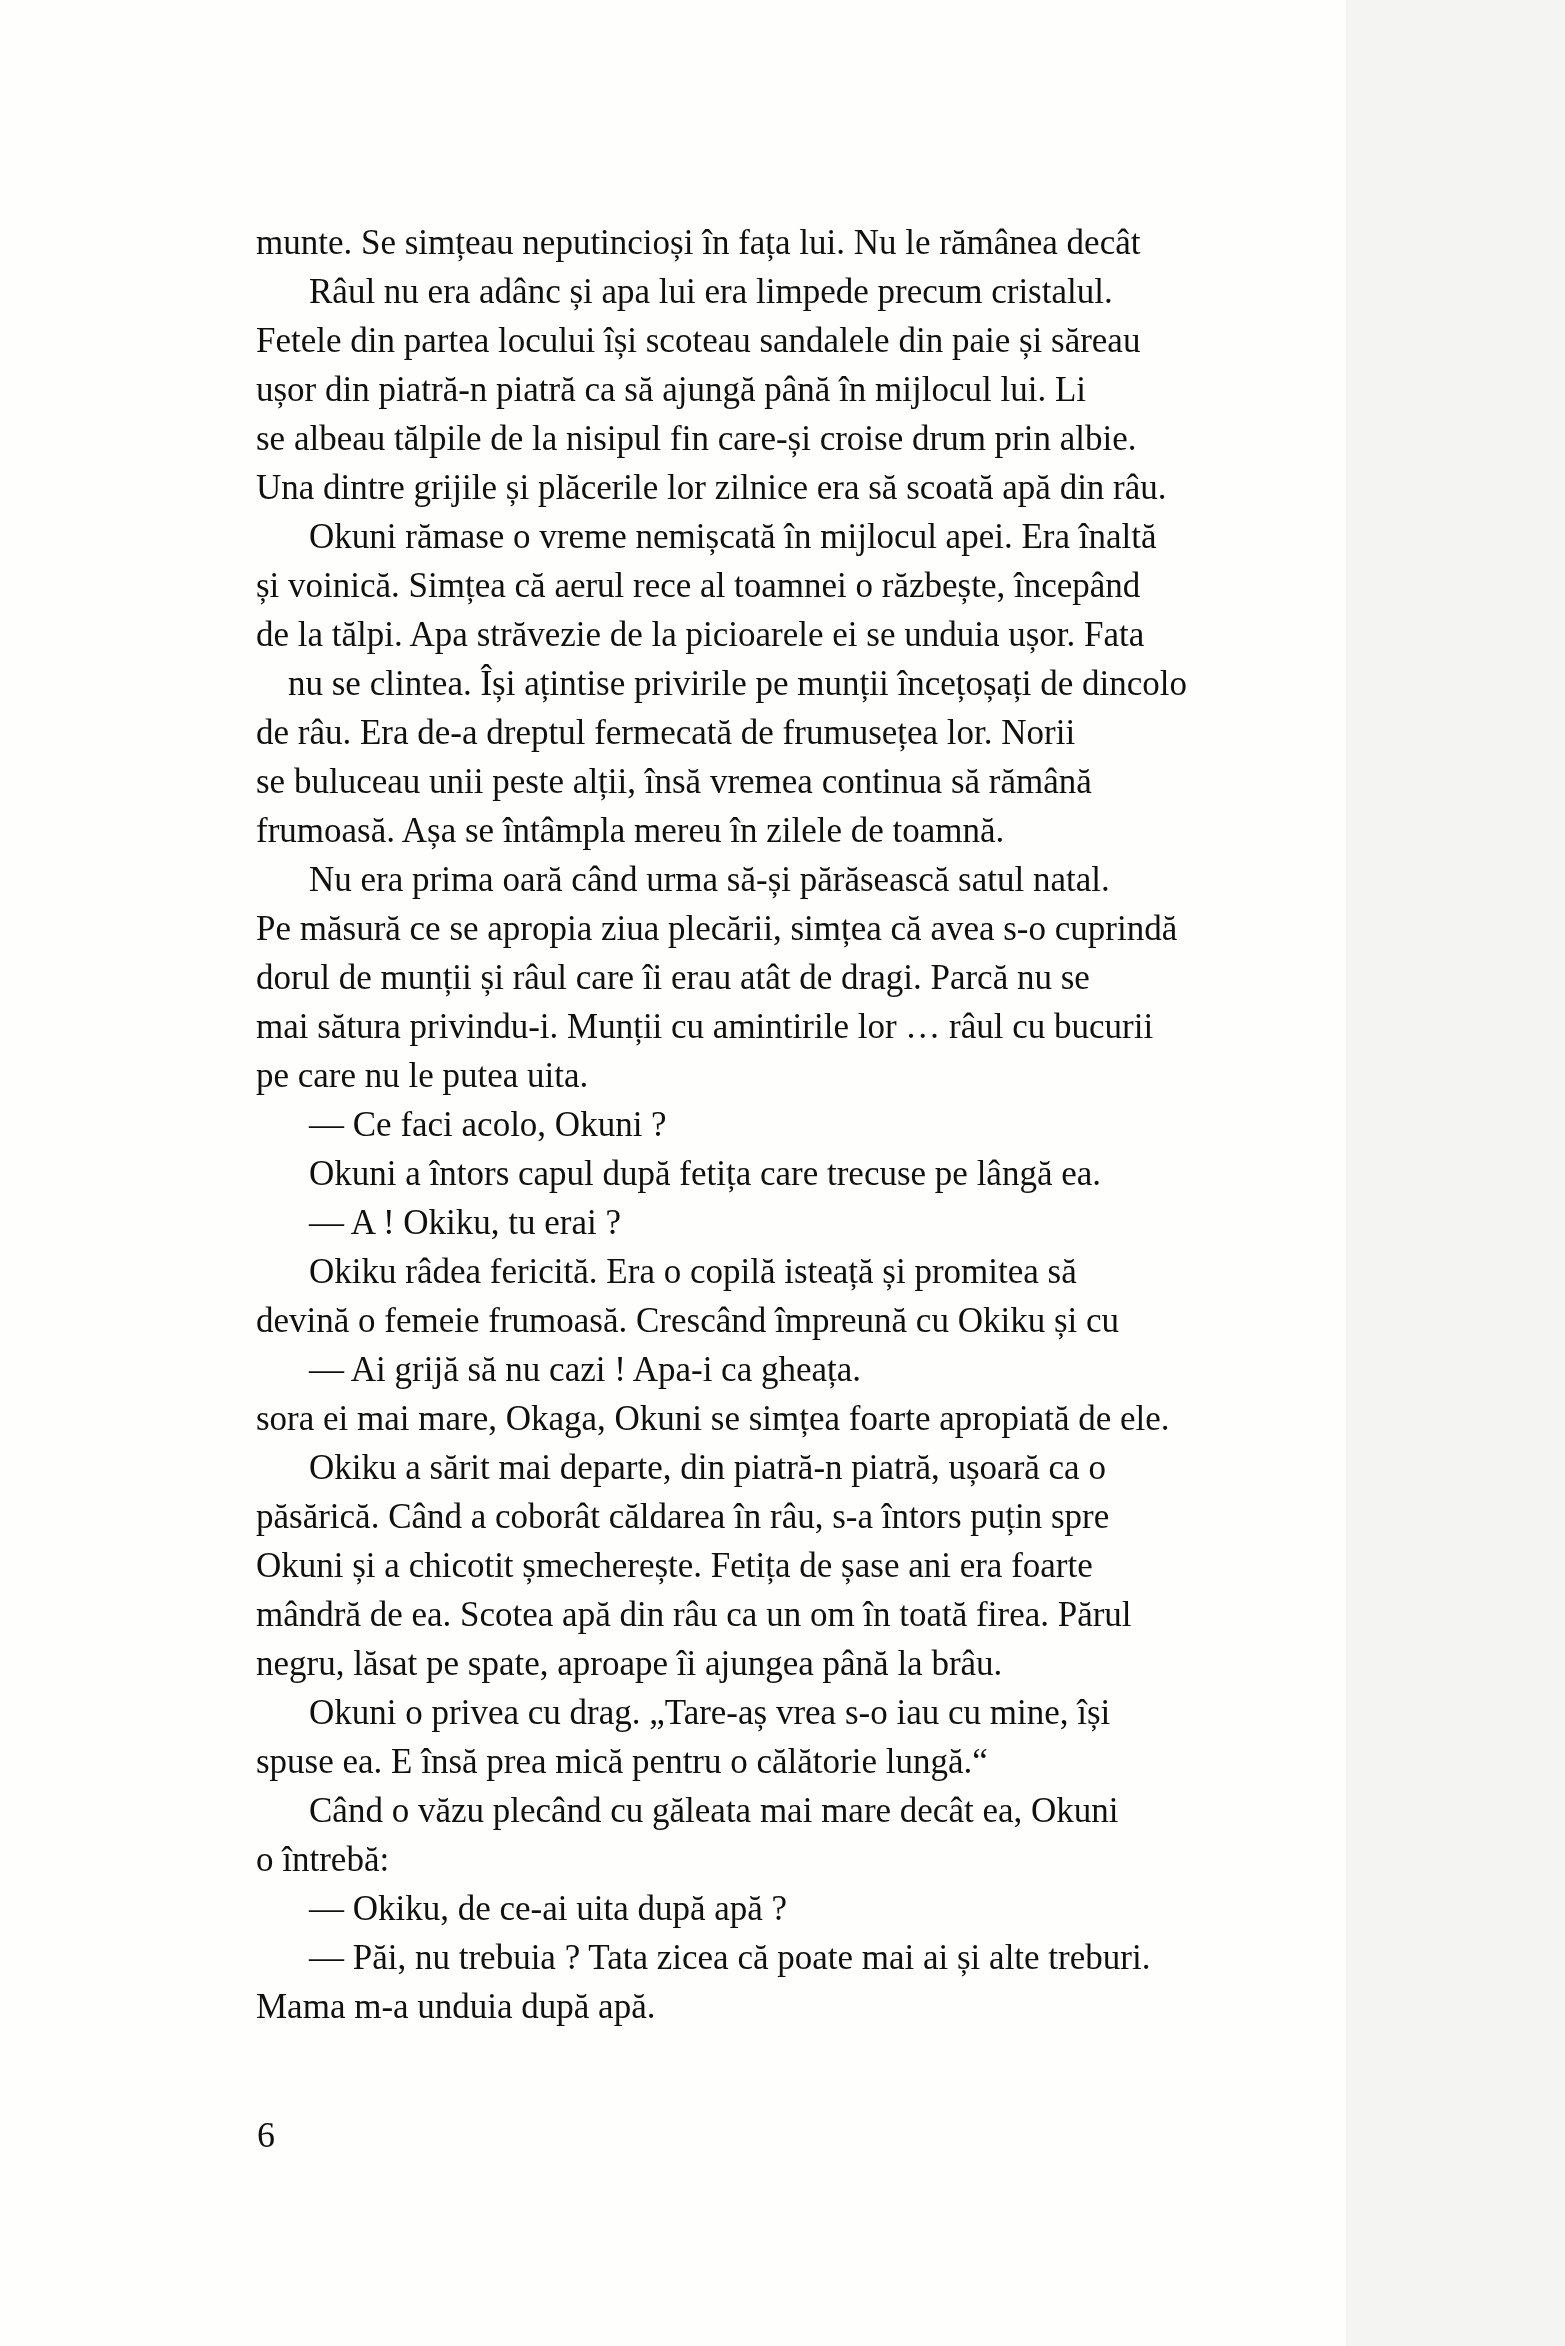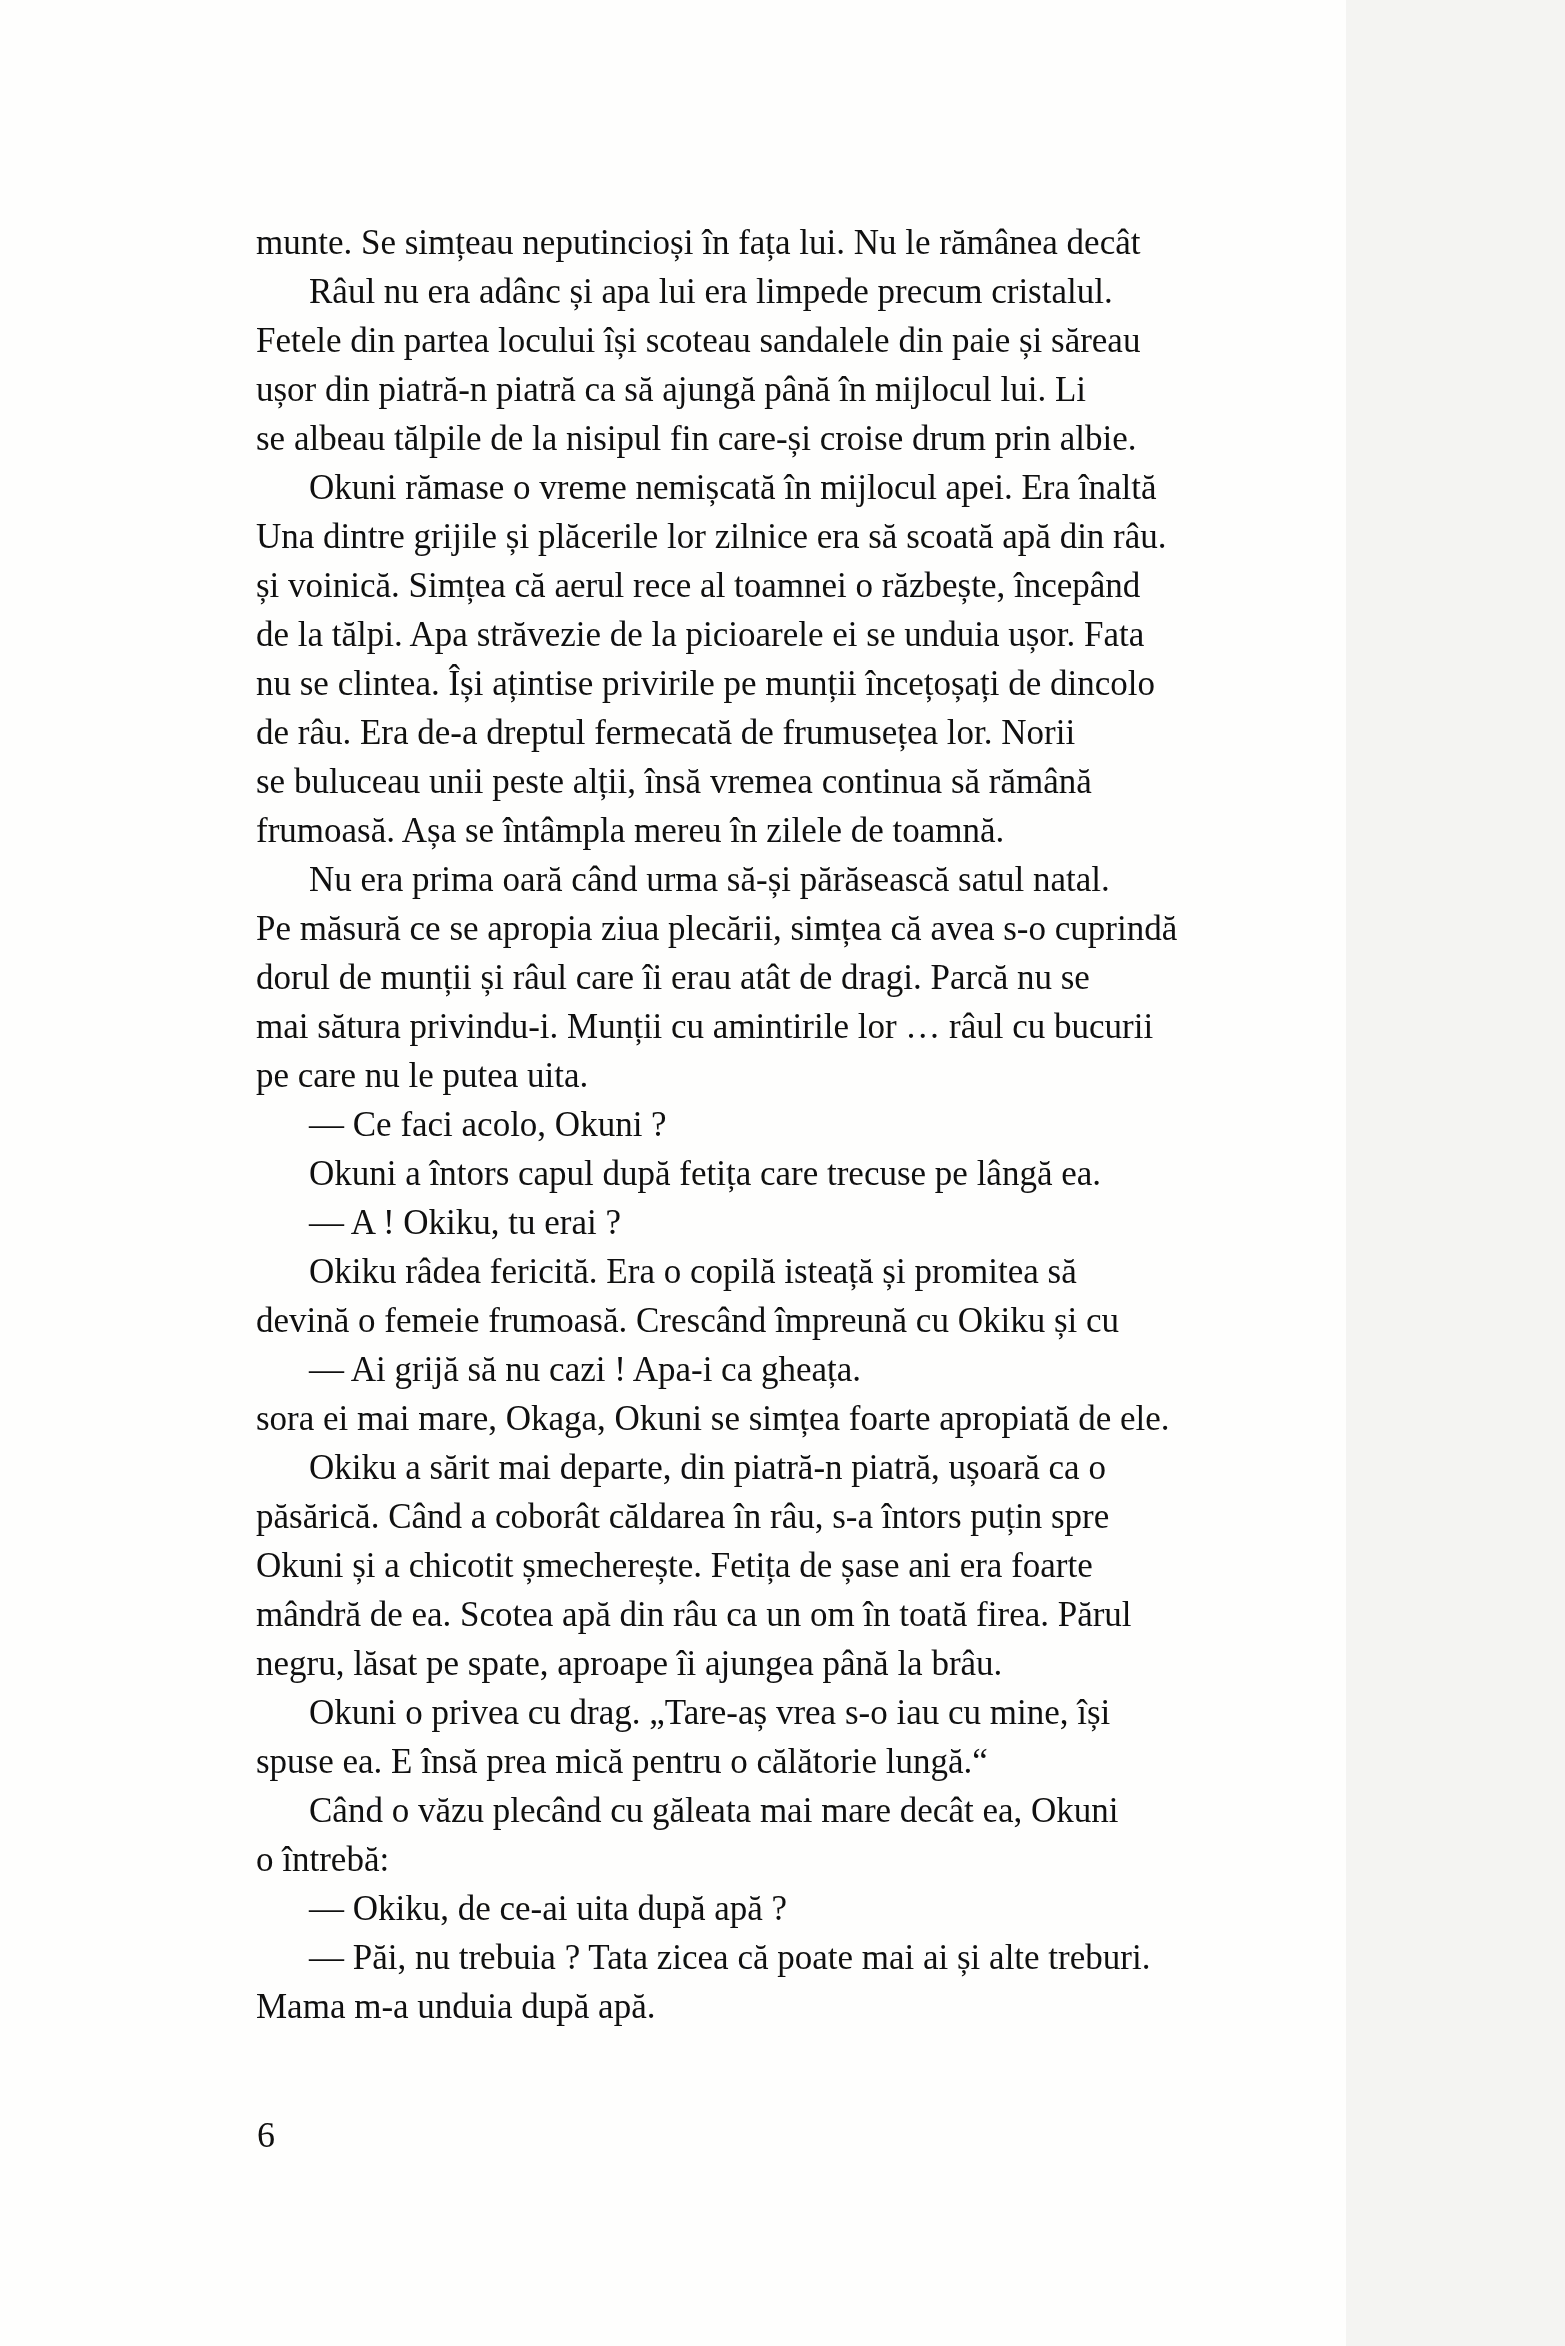--- a/index.html
+++ b/index.html
@@ -43,25 +43,25 @@
 </head>
 <body>
 
 <div class="page">
   <div class="text-block">
       <div class="line"><span style="word-spacing: 0px;">munte. Se simțeau neputincioși în fața lui. Nu le rămânea decât</span></div>
       <div class="line indent"><span style="word-spacing: 0px;">Râul nu era adânc și apa lui era limpede precum cristalul.</span></div>
       <div class="line"><span style="word-spacing: 0px;">Fetele din partea locului își scoteau sandalele din paie și săreau</span></div>
       <div class="line"><span style="word-spacing: 0px;">ușor din piatră-n piatră ca să ajungă până în mijlocul lui. Li</span></div>
       <div class="line"><span style="word-spacing: 0px;">se albeau tălpile de la nisipul fin care-și croise drum prin albie.</span></div>
+      <div class="line"><span>Una dintre grijile și plăcerile lor zilnice era să scoată apă din râu.</span></div>
       <div class="line indent"><span style="word-spacing: 0px;">Okuni rămase o vreme nemișcată în mijlocul apei. Era înaltă</span></div>
-      <div class="line"><span>Una dintre grijile și plăcerile lor zilnice era să scoată apă din râu.</span></div>
       <div class="line"><span style="word-spacing: 0px;">și voinică. Simțea că aerul rece al toamnei o răzbește, începând</span></div>
       <div class="line"><span style="word-spacing: 0px;">de la tălpi. Apa străvezie de la picioarele ei se unduia ușor. Fata</span></div>
-      <div class="line"><span style="word-spacing: 0px;">nu se clintea. Își ațintise privirile pe munții încețoșați de dincolo</span></div>
+      <div class="line"><span style="word-spacing: 0px; margin-left: 32px;">nu se clintea. Își ațintise privirile pe munții încețoșați de dincolo</span></div>
       <div class="line"><span style="word-spacing: 0px;">de râu. Era de-a dreptul fermecată de frumusețea lor. Norii</span></div>
       <div class="line"><span style="word-spacing: 0px;">se buluceau unii peste alții, însă vremea continua să rămână</span></div>
       <div class="line"><span>frumoasă. Așa se întâmpla mereu în zilele de toamnă.</span></div>
       <div class="line indent"><span style="word-spacing: 0px;">Nu era prima oară când urma să-și părăsească satul natal.</span></div>
       <div class="line"><span style="word-spacing: 0px;">Pe măsură ce se apropia ziua plecării, simțea că avea s-o cuprindă</span></div>
       <div class="line"><span style="word-spacing: 0px; margin-top: 11px;">dorul de munții și râul care îi erau atât de dragi. Parcă nu se</span></div>
       <div class="line"><span style="word-spacing: 0px;">mai sătura privindu-i. Munții cu amintirile lor … râul cu bucurii</span></div>
       <div class="line"><span>pe care nu le putea uita.</span></div>
       <div class="line indent"><span>— Ce faci acolo, Okuni ?</span></div>
       <div class="line indent"><span>Okuni a întors capul după fetița care trecuse pe lângă ea.</span></div>

